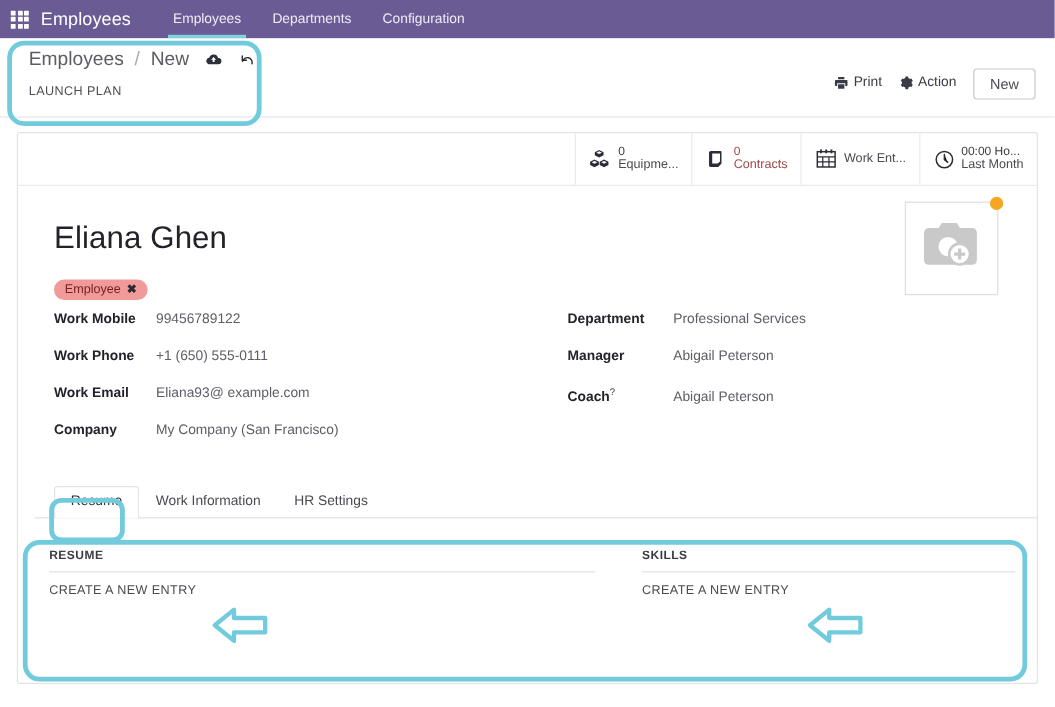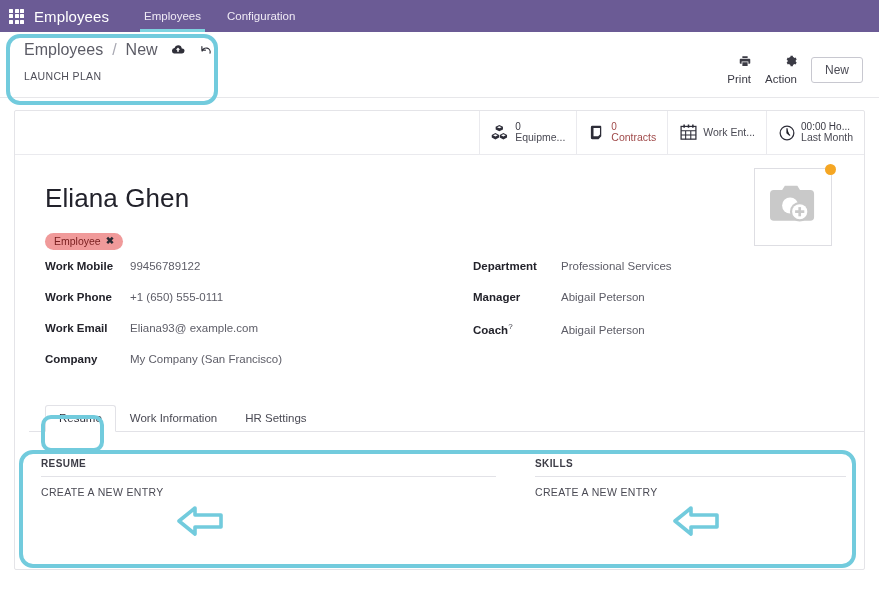--- a/index.html
+++ b/index.html
@@ -53,22 +53,22 @@
   .launch-plan {
     margin-top: 11px; font-size: 10.5px; color: #4e4e58;
     letter-spacing: .35px; cursor: pointer;
   }
   .cp-right {
     position: absolute; right: 16px; top: 38px;
     transform: translateY(-50%);
     display: flex; align-items: center; gap: 14px;
   }
   .cp-action {
-    display: flex; align-items: flex-end; gap: 4px;
-    font-size: 11.5px; color: #3b3b45; cursor: pointer; flex-direction: column;
+    display: flex; align-items: flex-start; gap: 4px;
+    font-size: 11.5px; color: #3b3b45; cursor: pointer;
   }
   .btn-new {
     border: 1px solid #c8c8d0; background: #fff;
     color: #4b4b55; font-size: 12px;
     padding: 5px 13px; border-radius: 3px; cursor: pointer;
     font-family: "Liberation Sans", sans-serif;
   }
 
   
   .sheet {
@@ -203,20 +203,21 @@
         <i></i>
         <i></i>
         <i></i>
         <i></i>
         <i></i>
         <i></i>
     </div>
     <div class="brand">Employees</div>
     <div class="menu">
       <div class="menu-item active">Employees</div>
+      <div class="menu-item">Departments</div>
       <div class="menu-item">Configuration</div>
     </div>
   </div>
 
   <div class="control-panel">
     <div class="breadcrumb-wrap">
       <div class="breadcrumb">
         <span class="bc-part">Employees</span>
         <span class="bc-sep">/</span>
         <span class="bc-current">New</span>

